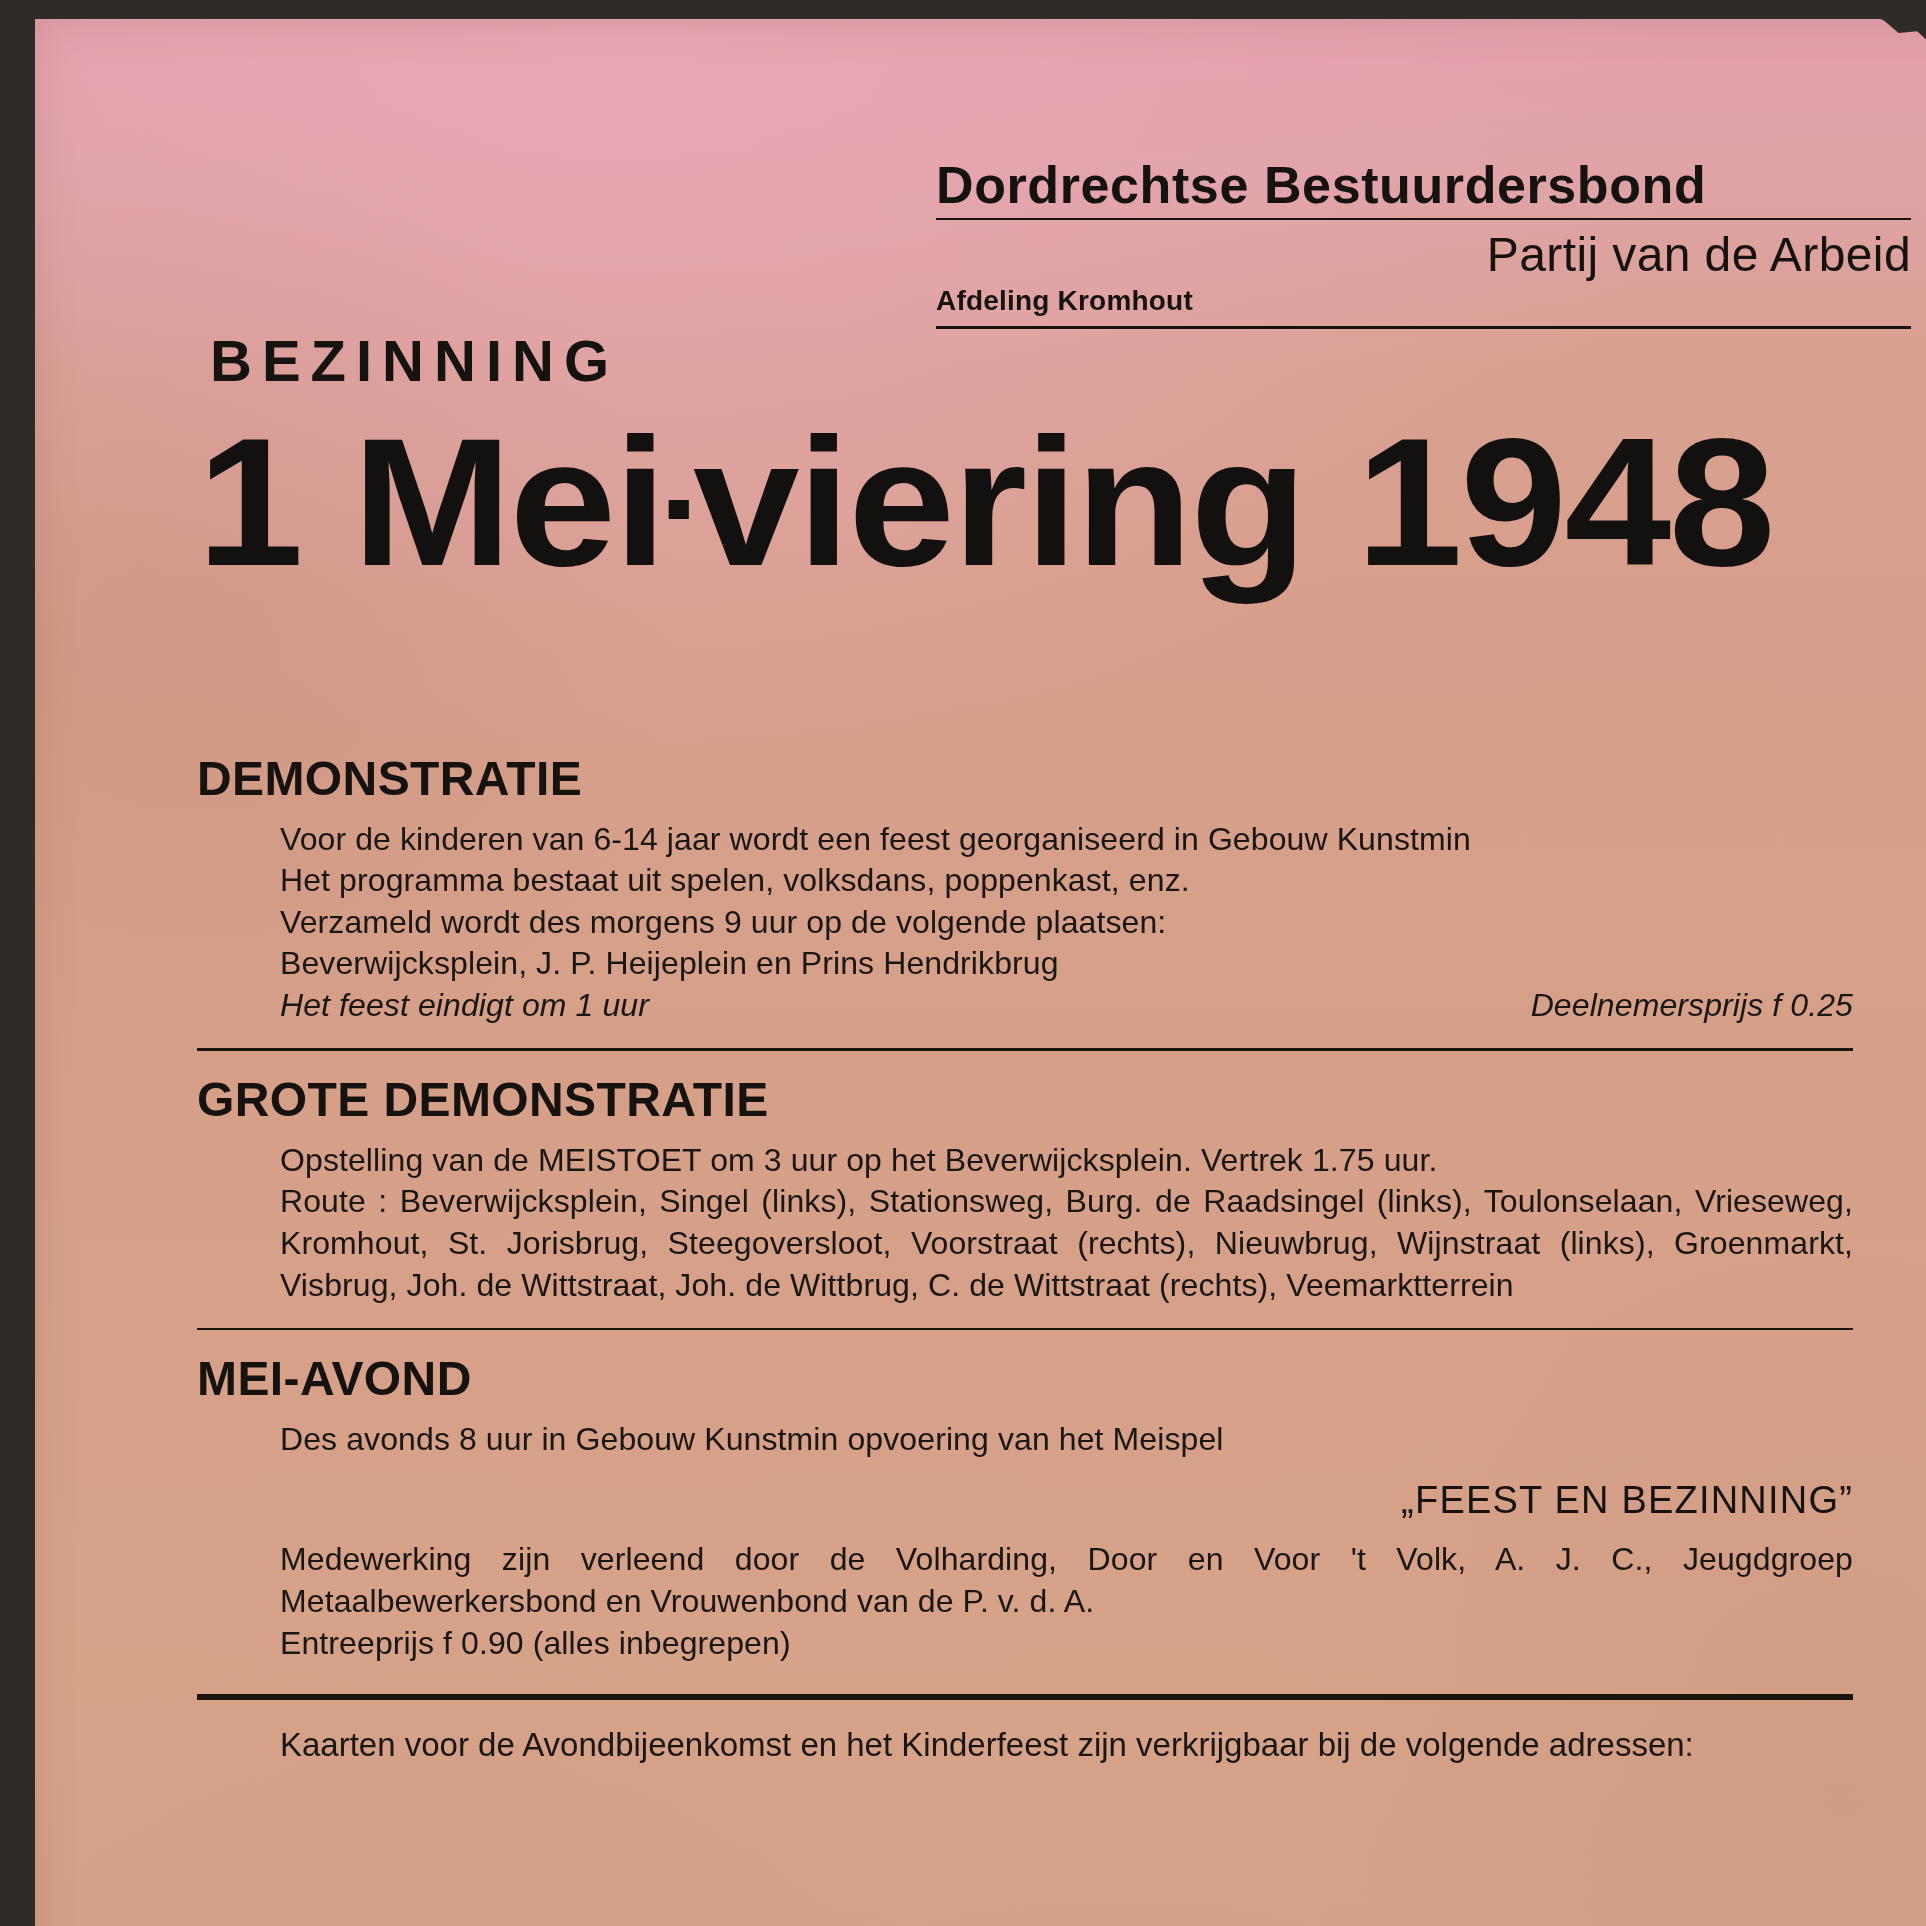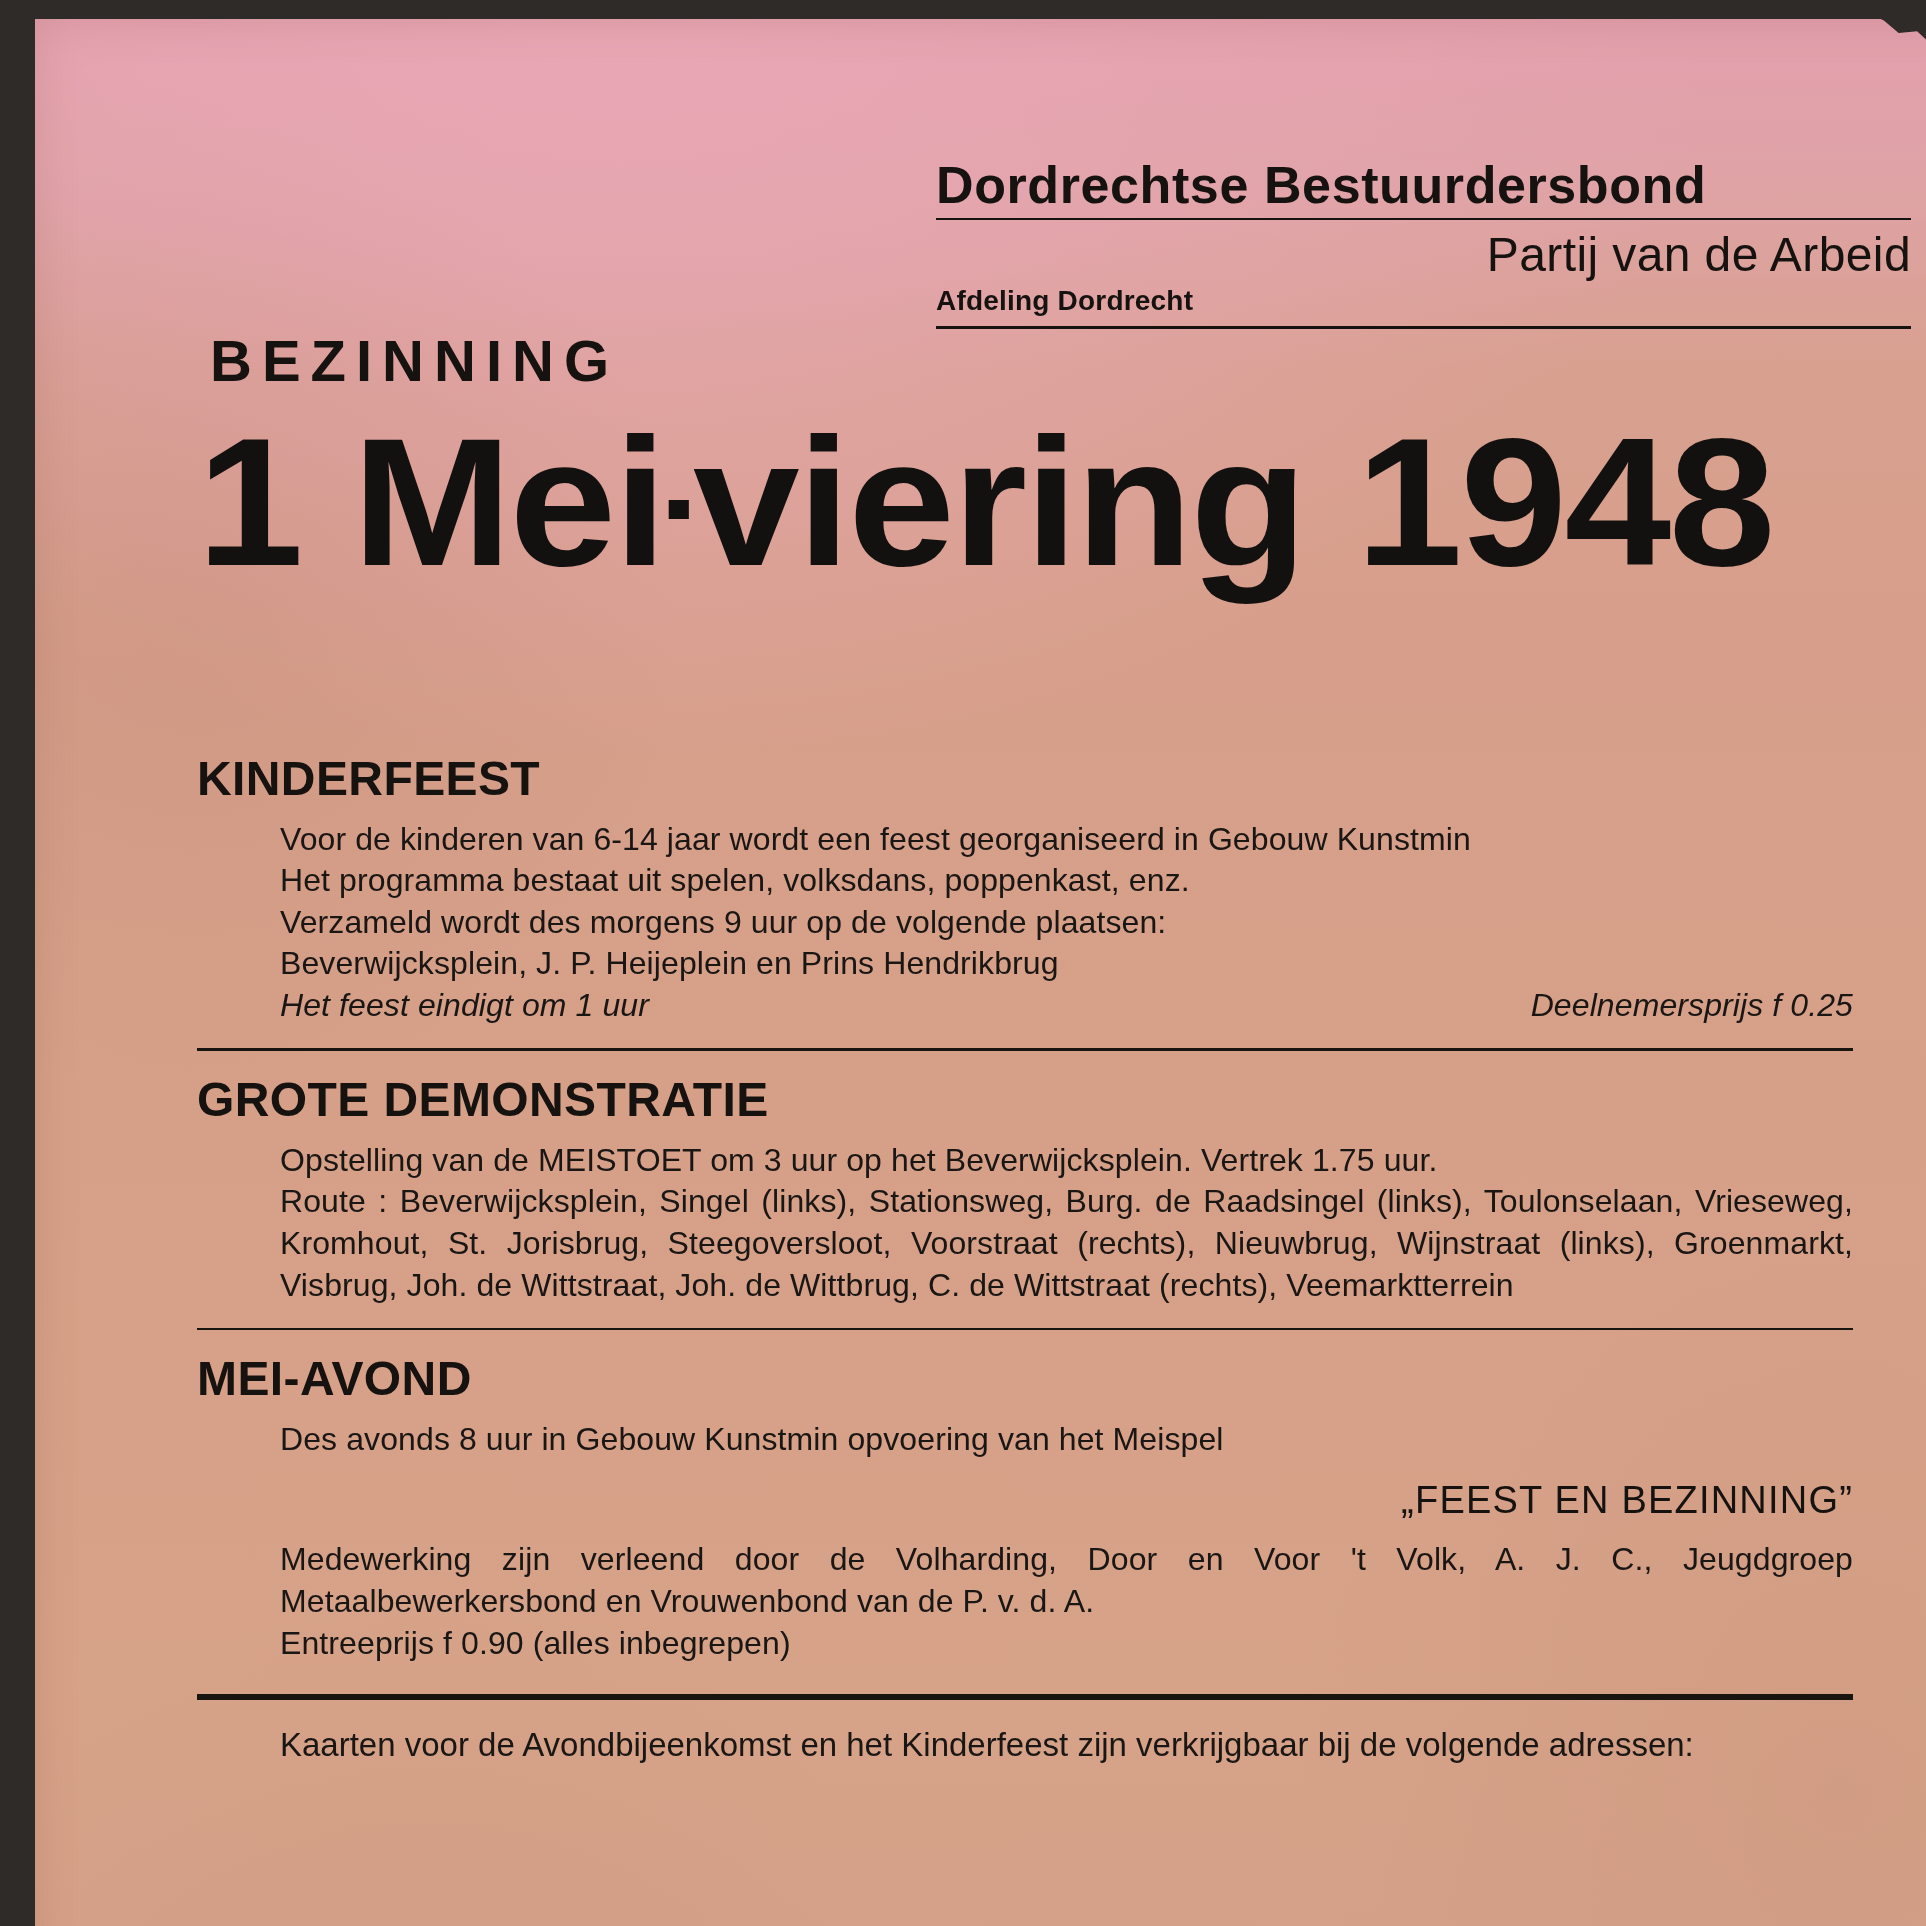--- a/index.html
+++ b/index.html
@@ -218,34 +218,34 @@
 
 <div class="scan">
   <div class="poster">
 
     <div class="tear"></div>
 
     <div class="masthead">
       <div class="mast-line1">Dordrechtse Bestuurdersbond</div>
       <div class="mast-rule"></div>
       <div class="mast-line2">Partij van de Arbeid</div>
-      <div class="mast-line3">Afdeling Dordrecht</div>
+      <div class="mast-line3">Afdeling Kromhout</div>
       <div class="mast-rule2"></div>
     </div>
 
     <div class="programma">BEZINNING</div>
 
     <div class="bigtitle">
       <span>1 Mei</span><span class="dot"></span><span>viering 1948</span>
     </div>
 
     <div class="body">
 
       <section>
-        <h2 class="sect">KINDERFEEST</h2>
+        <h2 class="sect">DEMONSTRATIE</h2>
         <div class="indent">
           <p class="line">Voor de kinderen van 6-14 jaar wordt een feest georganiseerd in Gebouw Kunstmin</p>
           <p class="line">Het programma bestaat uit spelen, volksdans, poppenkast, enz.</p>
           <p class="line">Verzameld wordt des morgens 9 uur op de volgende plaatsen:</p>
           <p class="line">Beverwijcksplein, J. P. Heijeplein en Prins Hendrikbrug</p>
           <div class="price-row">
             <p class="line">Het feest eindigt om 1 uur</p>
             <p class="line">Deelnemersprijs f 0.25</p>
           </div>
         </div>

